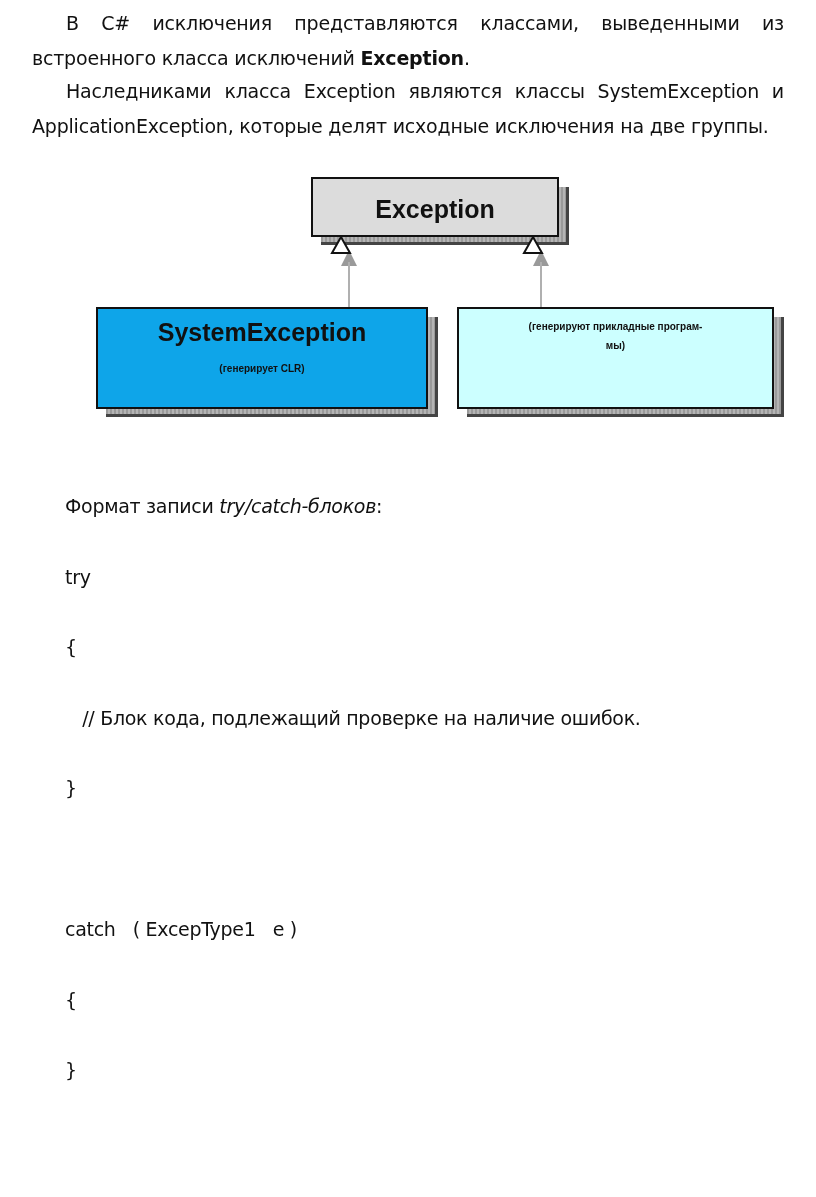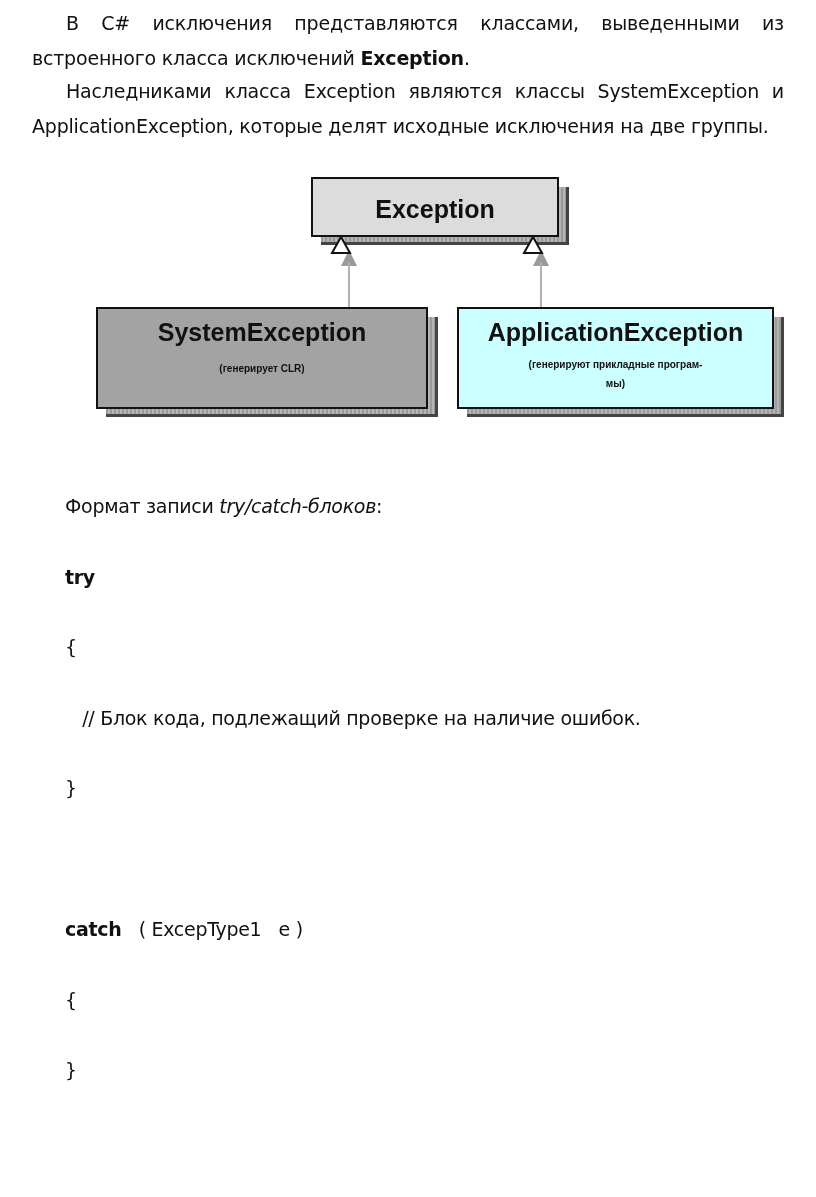--- a/index.html
+++ b/index.html
@@ -16,32 +16,32 @@
   .b { font-weight: bold; }
   .i { font-style: italic; }
   .u { }
 
   
   .diagram { position: absolute; left: 0; top: 0; width: 816px; height: 440px; pointer-events: none; }
   .box { position: absolute; border: 2px solid #111; box-sizing: border-box; text-align: center; font-family: "Liberation Sans", sans-serif; font-weight: bold; color: #111; }
   .shadow { position: absolute; background: repeating-linear-gradient(90deg, #9a9a9a 0 2px, #b5b5b5 2px 4px); border-right: 3px solid #444; border-bottom: 3px solid #444; box-sizing: border-box; }
   .box-exception { left: 311px; top: 177px; width: 248px; height: 60px; background: #dcdcdc; }
   .box-exception .title { font-size: 25px; line-height: 60px; }
-  .box-sys { left: 96px; top: 307px; width: 332px; height: 102px; background: #a3a3a3; }
+  .box-sys { left: 96px; top: 307px; width: 332px; height: 102px; background: #0ea5e9; }
   .box-app { left: 457px; top: 307px; width: 317px; height: 102px; background: #ccffff; }
   .box-sys .title, .box-app .title { font-size: 25px; margin-top: 8px; line-height: 30px; }
   .box .sub { font-size: 10px; line-height: 19px; margin-top: 12px; padding: 0 3px; }
   .box-app .sub { margin-top: 12px; }
 
   .code {
     position: absolute; left: 65px; font-size: 19px; line-height: 23.5px; white-space: pre;
     font-family: "DejaVu Sans", sans-serif; letter-spacing: -0.3px;
   }
   .line { display: block; height: 23.5px; }
-  .kw { font-weight: bold; }
+  .kw { font-weight: normal; }
 </style>
 </head>
 <body>
 
 <div class="para" style="top:6px;"><span class="indent"></span><span>В C# исключения представляются классами, выведенными из встроенного класса исключений </span><span class="b">Exception</span><span>.</span></div>
 
 <div class="para" style="top:74px;"><span class="indent"></span><span>Наследниками класса Exception являются классы SystemException и ApplicationException, которые делят исходные исключения на две группы.</span></div>
 
 <div class="diagram">
   <svg width="816" height="440" style="position:absolute;left:0;top:0;">
@@ -63,21 +63,20 @@
   </svg>
 
   <div class="shadow" style="left:106px;top:317px;width:332px;height:100px;"></div>
   <div class="box box-sys">
     <div class="title">SystemException</div>
     <div class="sub">(генерирует CLR)</div>
   </div>
 
   <div class="shadow" style="left:467px;top:317px;width:317px;height:100px;"></div>
   <div class="box box-app">
-    <div class="title">ApplicationException</div>
     <div class="sub" style="margin-top:8px;"><span>(генерируют прикладные програм-</span><br><span>мы)</span></div>
   </div>
 </div>
 
 <div class="code" style="top:448px;">
   <span class="line"><span class="u">Формат записи </span><span class="u i">try/catch-блоков</span><span>:</span></span>
   <span class="line kw">try</span>
   <span class="line">{</span>
   <span class="line">   // Блок кода, подлежащий проверке на наличие ошибок.</span>
   <span class="line">}</span>

